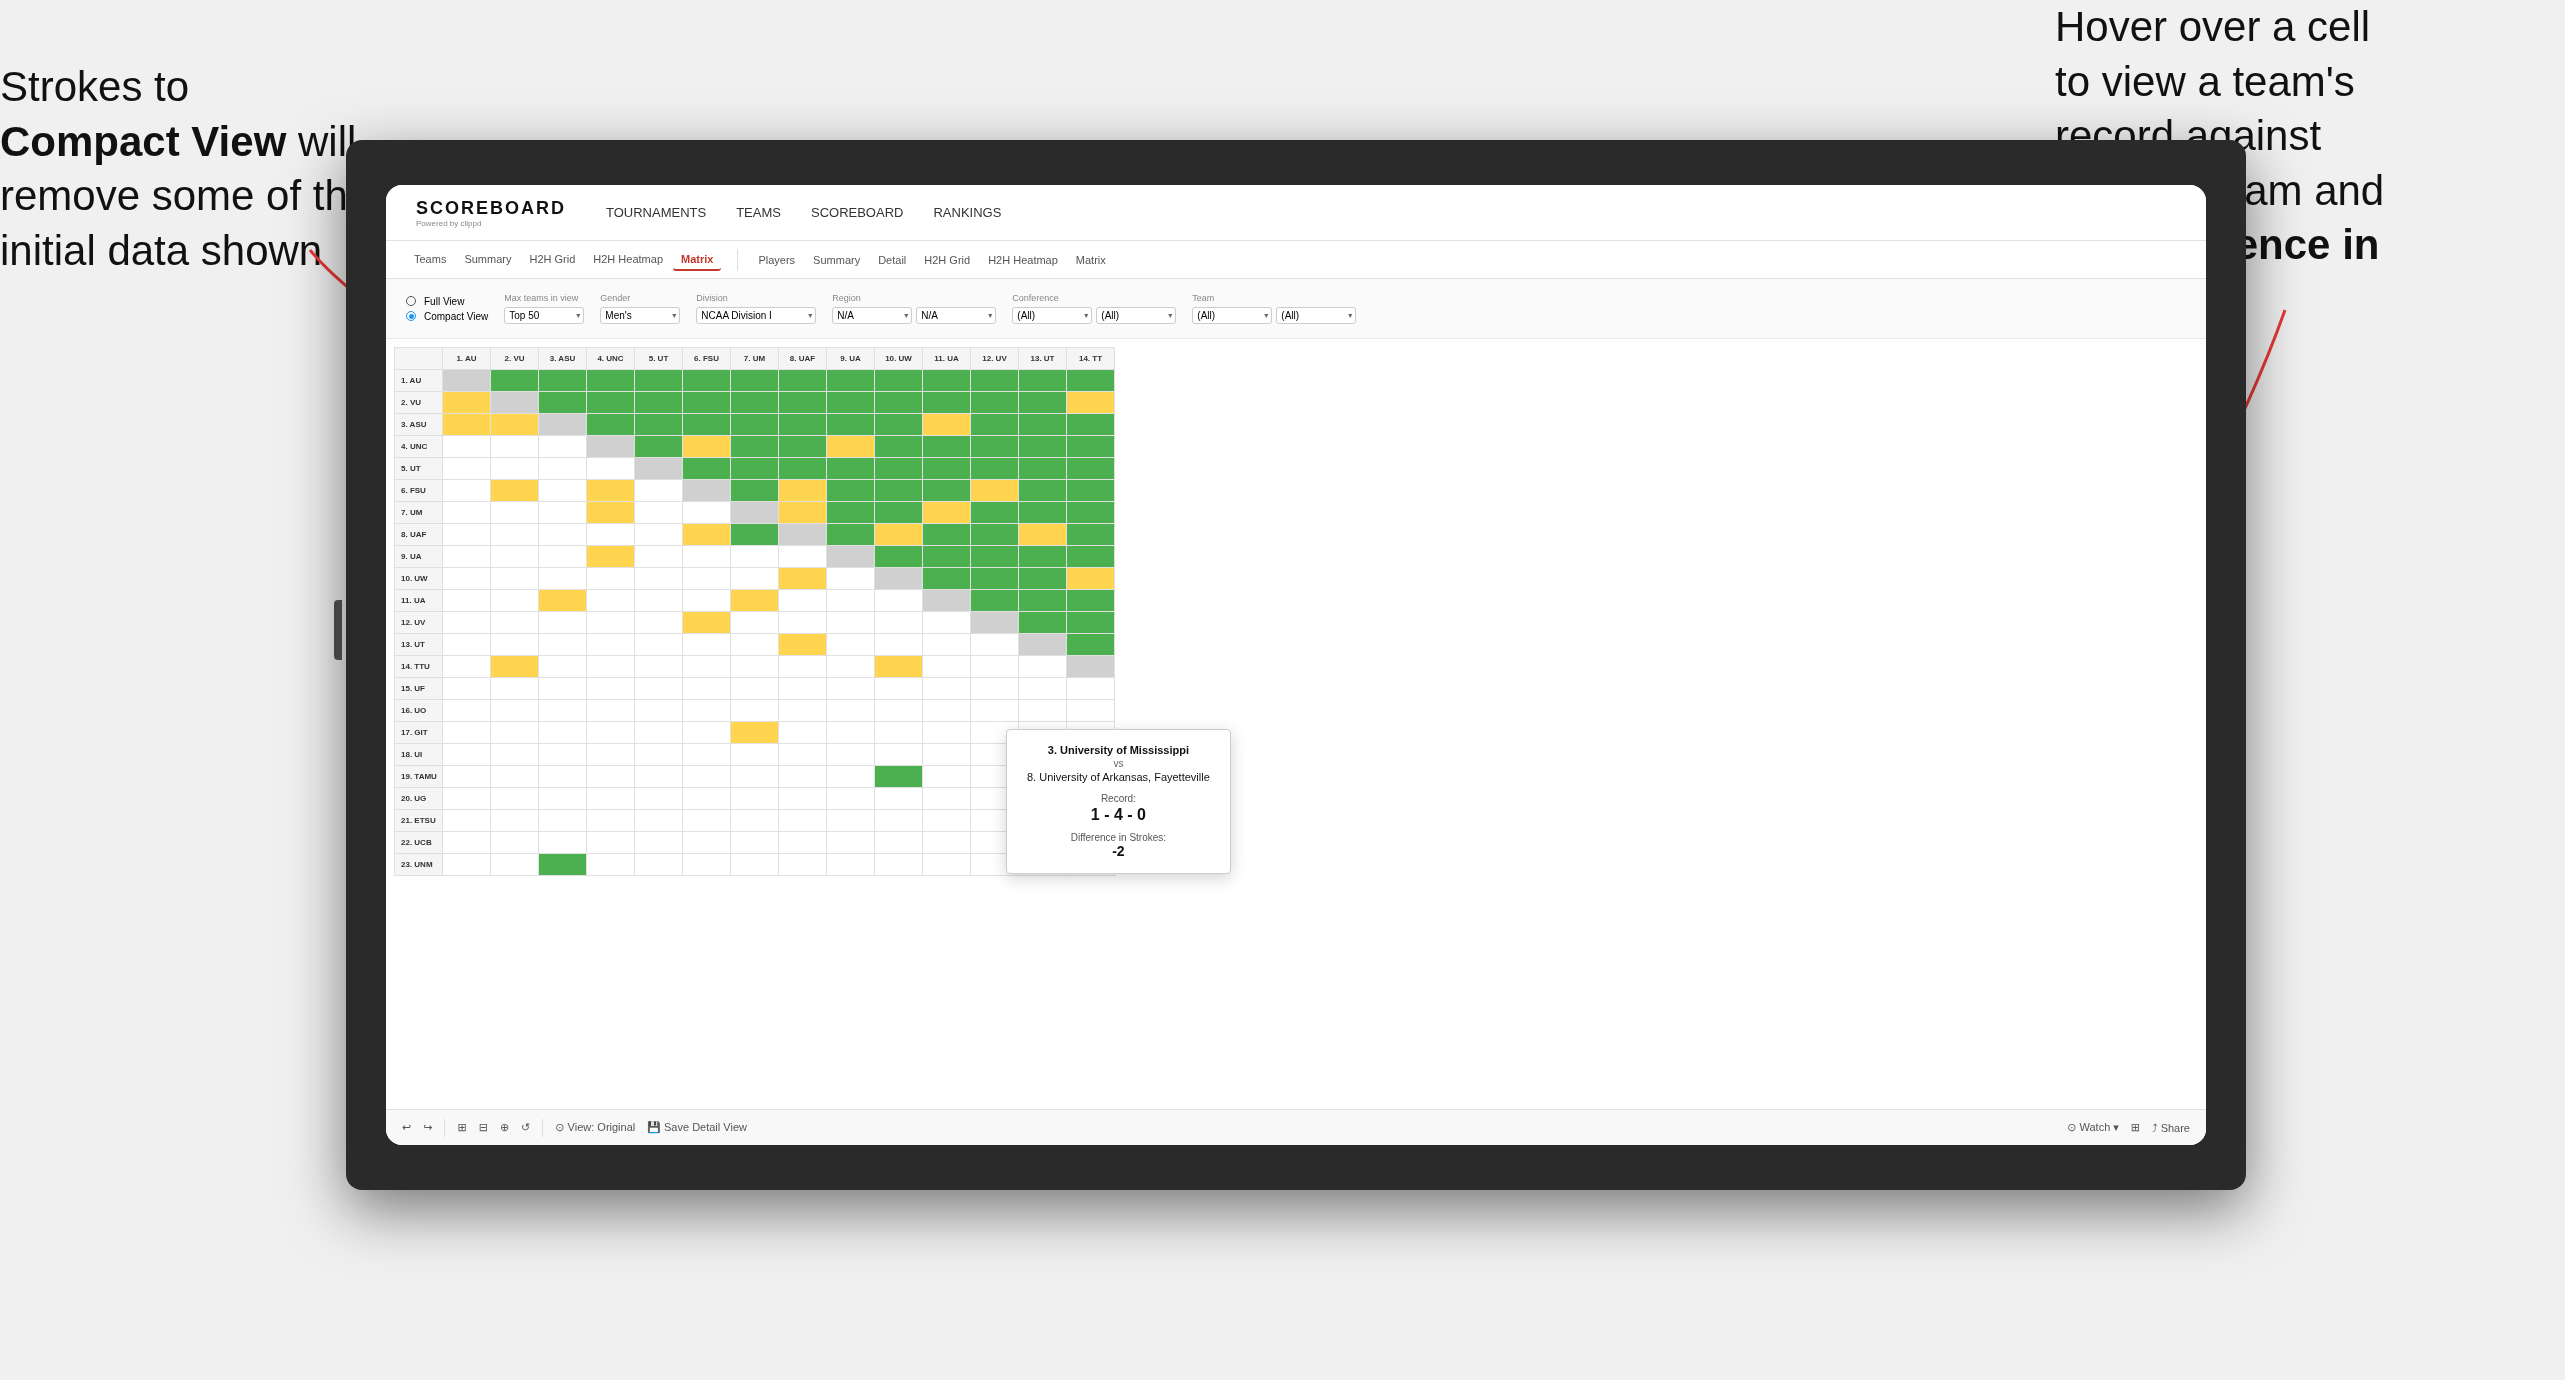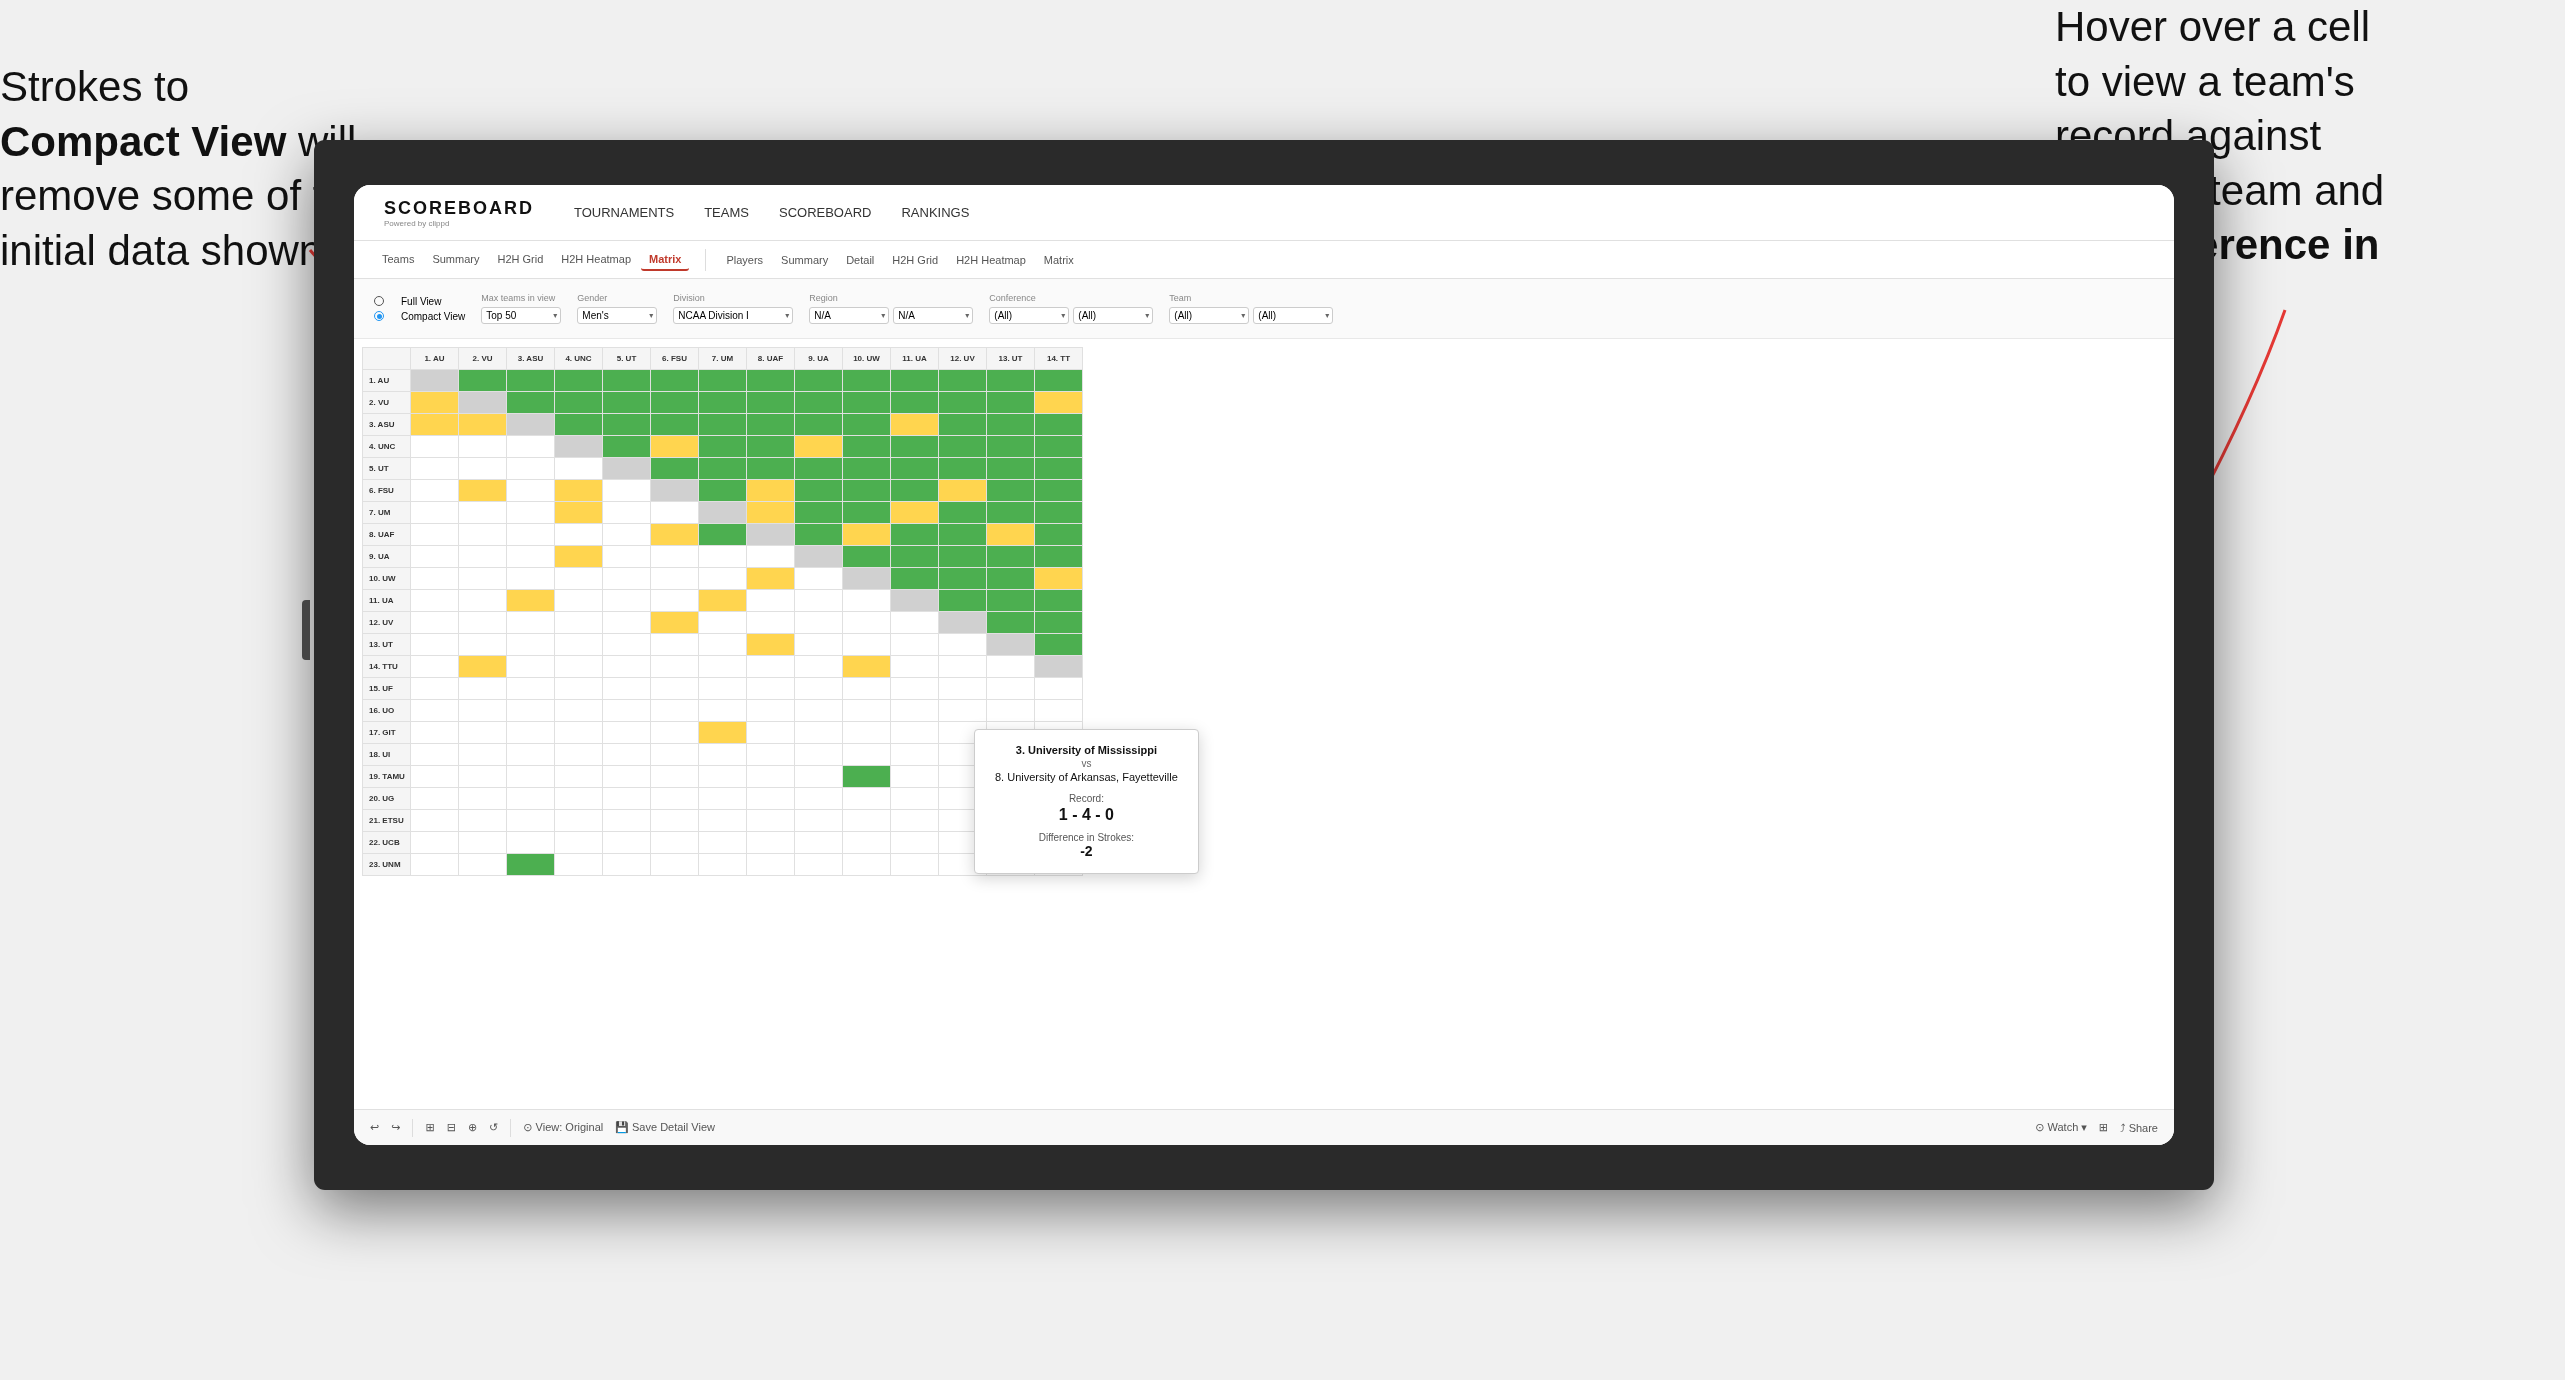--- a/index.html
+++ b/index.html
@@ -32,26 +32,26 @@
       font-size: 42px;
       line-height: 1.3;
       color: #111;
       text-align: left;
     }
     .annotation-right strong { font-weight: 900; }
 
     
     .tablet {
       position: absolute;
-      left: 314px;
+      left: 346px;
       top: 140px;
       width: 1900px;
       height: 1050px;
       background: #2a2a2a;
-      border-radius: 11px;
+      border-radius: 16px;
       box-shadow: 0 20px 60px rgba(0,0,0,0.5);
       display: flex;
       align-items: center;
       justify-content: center;
     }
     .tablet-screen {
       width: 1820px;
       height: 960px;
       background: #fff;
       border-radius: 16px;
@@ -152,21 +152,21 @@
     }
     .view-toggle {
       display: flex;
       flex-direction: column;
       gap: 4px;
       font-size: 10px;
     }
     .view-option {
       display: flex;
       align-items: center;
-      gap: 17px;
+      gap: 8px;
       cursor: pointer;
     }
     .radio-circle {
       width: 10px;
       height: 10px;
       border-radius: 50%;
       border: 1.5px solid #555;
       display: flex;
       align-items: center;
       justify-content: center;

